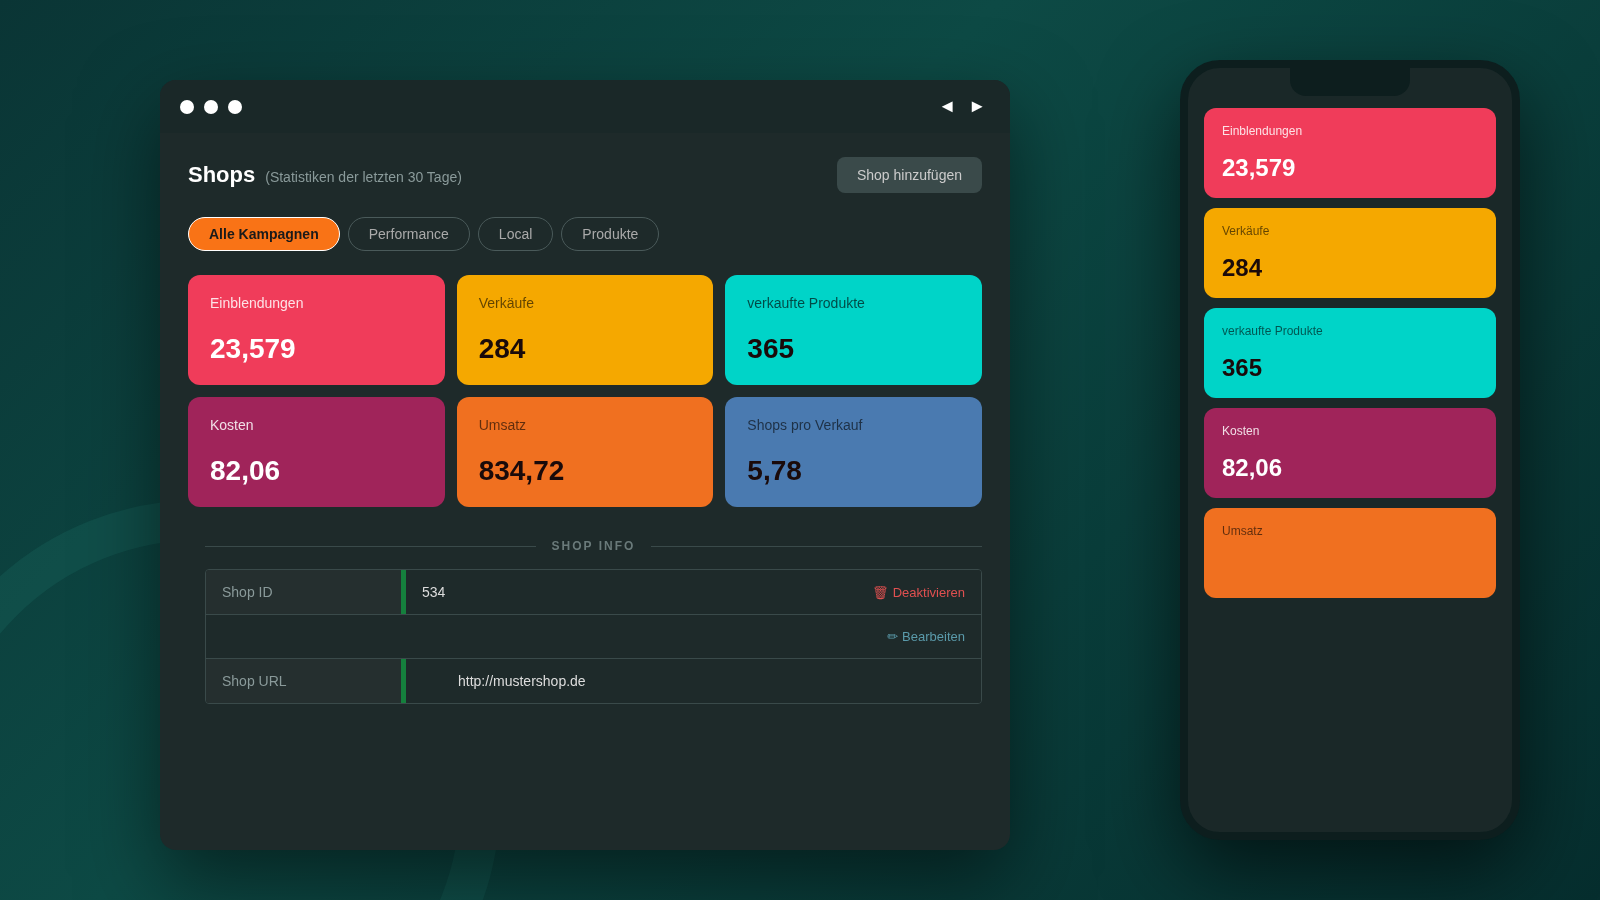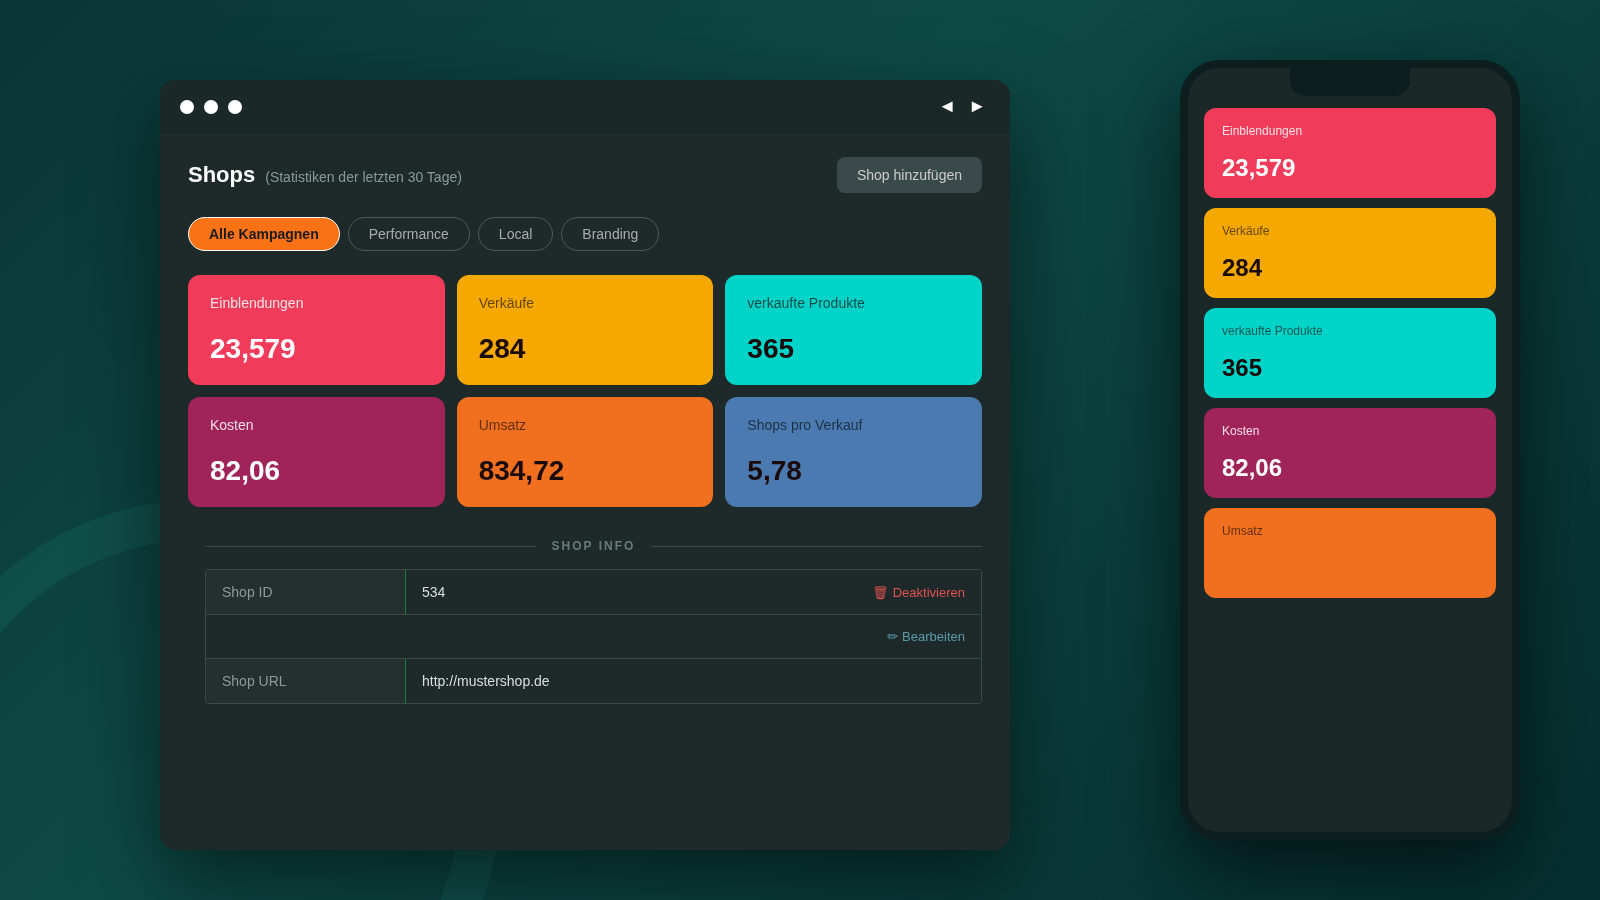--- a/index.html
+++ b/index.html
@@ -213,29 +213,30 @@
       overflow: hidden;
     }
 
     .shop-info-row {
       display: flex;
       border-bottom: 1px solid #3a4a4a;
     }
 
     .shop-info-row:last-child {
       border-bottom: none;
+      gap: 36px;
     }
 
     .shop-info-key {
       width: 200px;
       padding: 14px 16px;
       font-size: 14px;
       color: #8a9a9a;
       background: #252f2f;
-      border-right: 1px solid #15803d;
+      border-right: 5px solid #15803d;
     }
 
     .shop-info-val {
       flex: 1;
       padding: 14px 16px;
       font-size: 14px;
       color: #dddddd;
       background: #1e2a2a;
       display: flex;
       align-items: center;
@@ -344,21 +345,21 @@
         <span class="page-title">Shops</span>
         <span class="page-subtitle">(Statistiken der letzten 30 Tage)</span>
       </div>
       <button class="add-shop-btn">Shop hinzufügen</button>
     </div>
 
     <div class="tabs-container">
       <button class="tab active">Alle Kampagnen</button>
       <button class="tab">Performance</button>
       <button class="tab">Local</button>
-      <button class="tab">Branding</button>
+      <button class="tab">Produkte</button>
     </div>
 
     <div class="stats-grid">
       <div class="stat-card red">
         <span class="stat-label">Einblendungen</span>
         <span class="stat-value">23,579</span>
       </div>
       <div class="stat-card yellow">
         <span class="stat-label">Verkäufe</span>
         <span class="stat-value">284</span>

